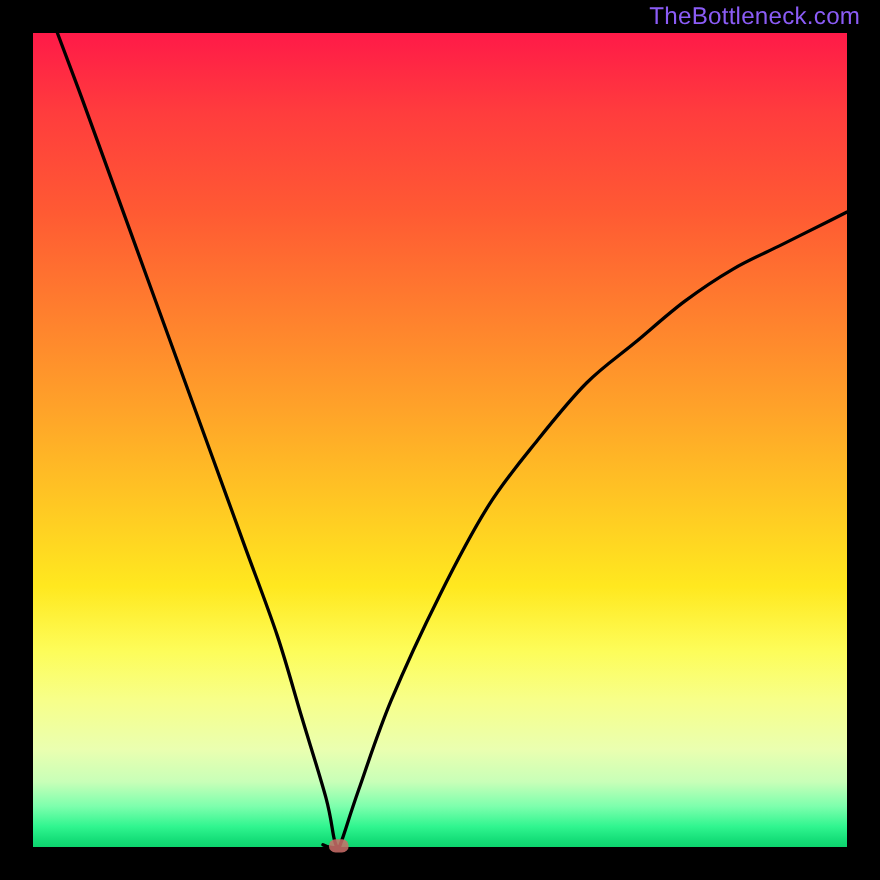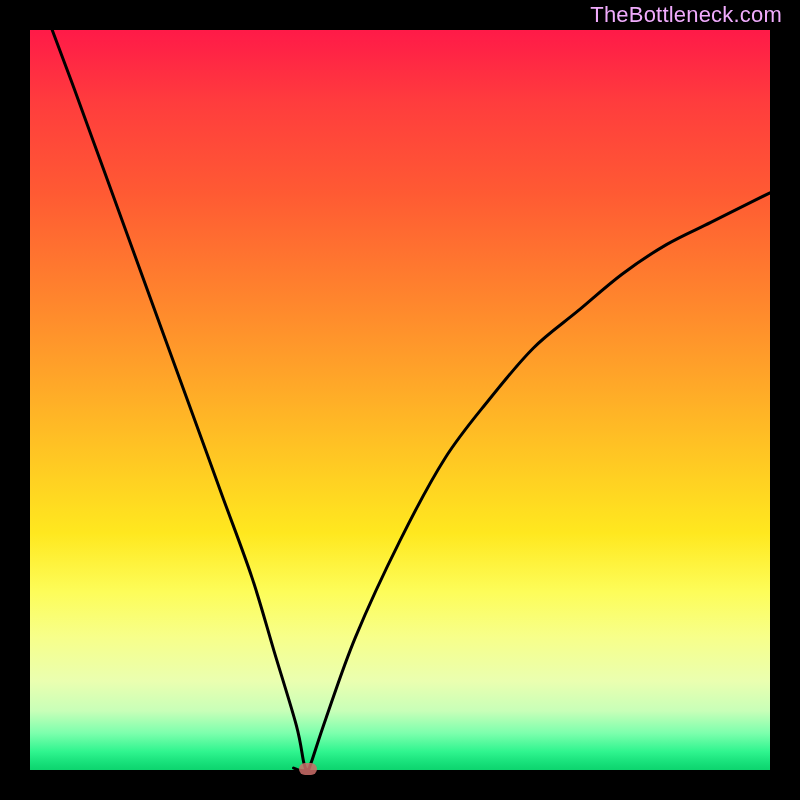--- a/index.html
+++ b/index.html
@@ -14,21 +14,21 @@
   .frame {
     position: relative;
     width: 800px;
     height: 800px;
     background: #000;
   }
   .watermark {
     position: absolute;
     top: 2px;
     right: 18px;
-    color: #f0abfc;
+    color: #8b5cf6;
     font-size: 22px;
     font-weight: 500;
     letter-spacing: 0.2px;
     z-index: 5;
   }
   .plot-area {
     position: absolute;
     left: 30px;
     top: 30px;
     width: 740px;

